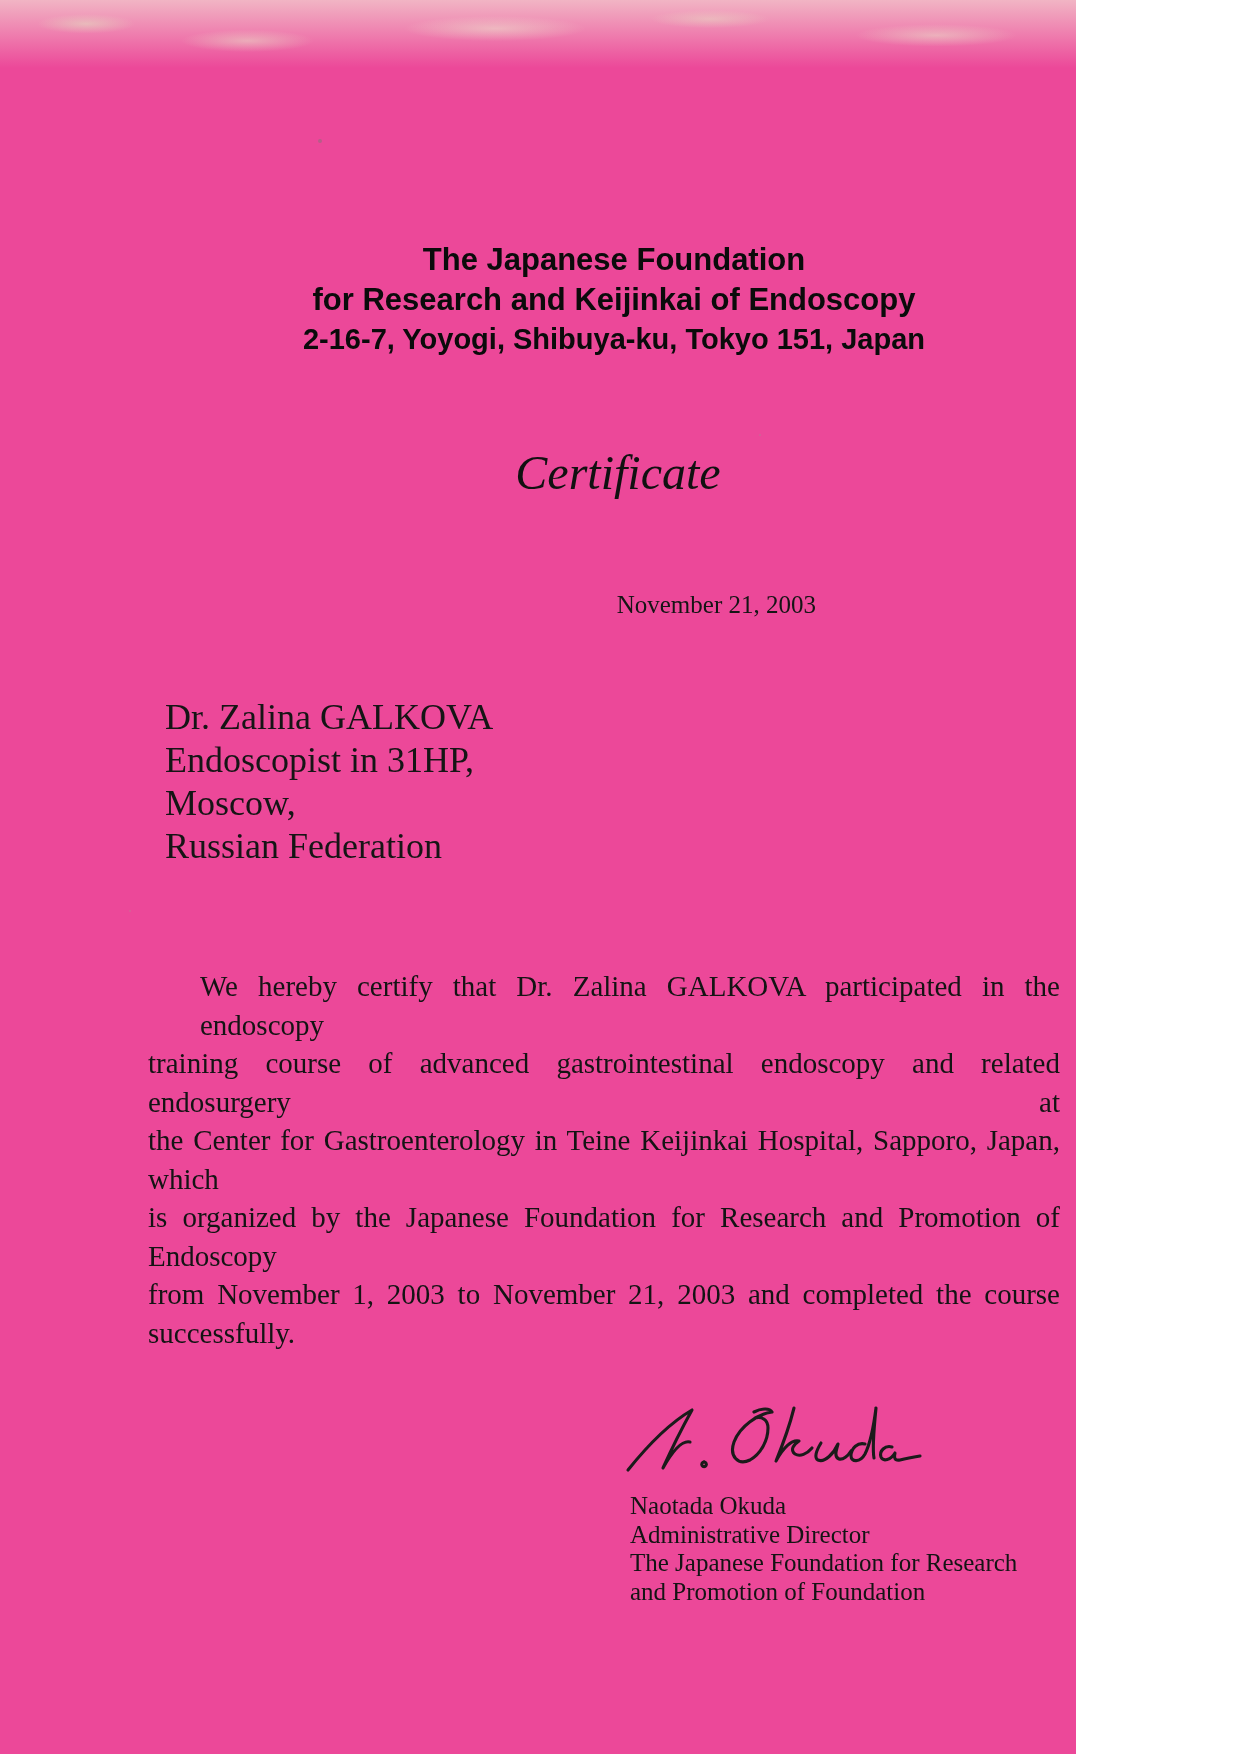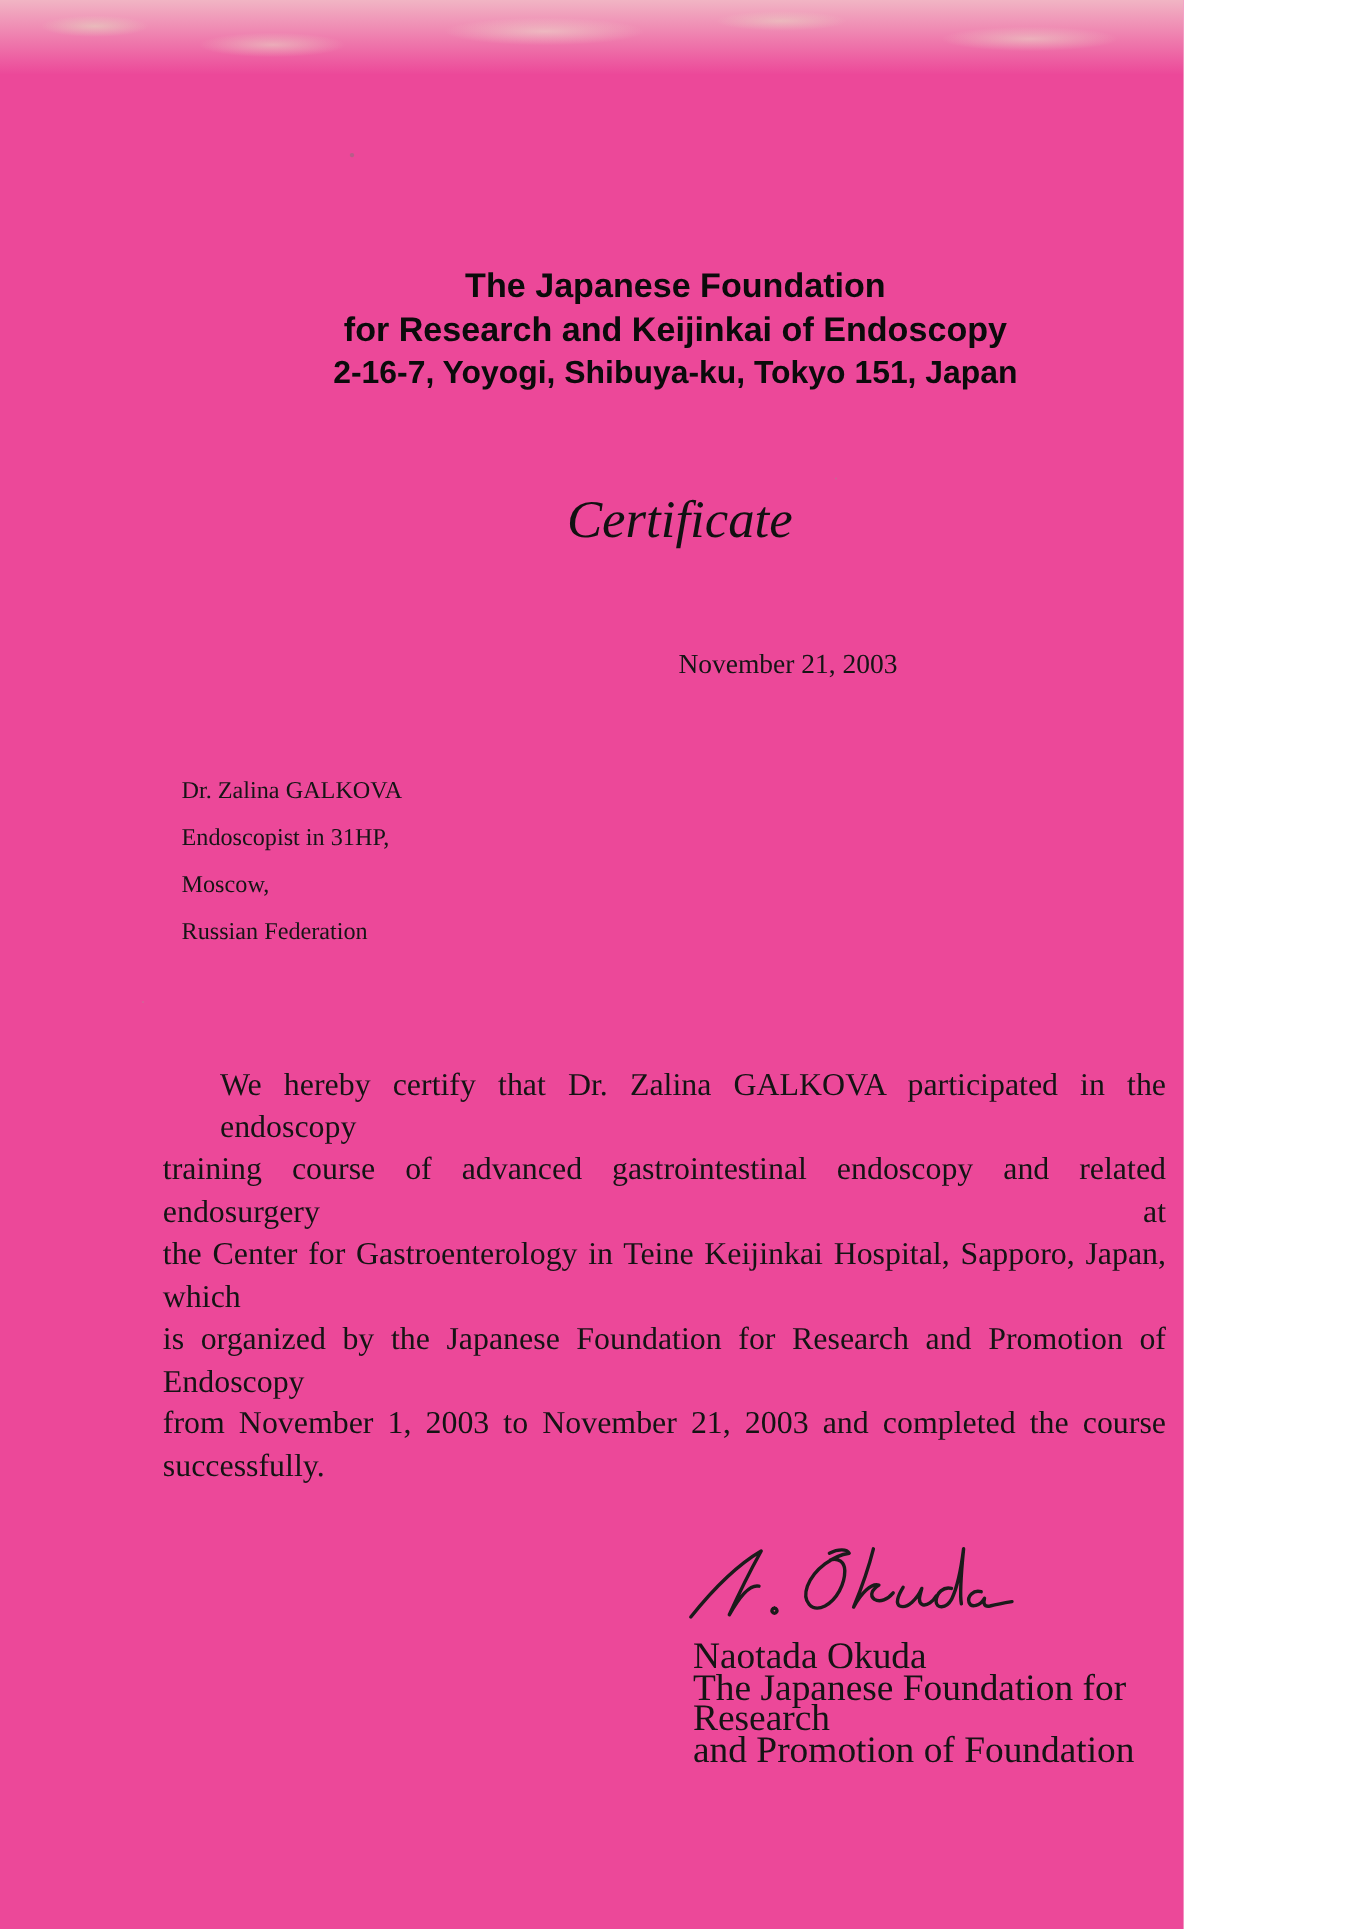--- a/index.html
+++ b/index.html
@@ -49,36 +49,36 @@
     font-family: "Liberation Serif", serif;
     font-style: italic; font-size: 48px; line-height: 50px;
     color: #111;
   }
   .issue-date {
     position: absolute; top: 590px; right: 260px;
     font-size: 25px; line-height: 30px; color: #151515;
   }
   .recipient {
     position: absolute; top: 696px; left: 165px;
-    font-size: 22px; line-height: 43px; color: #151515;
+    font-size: 36px; line-height: 43px; color: #151515;
   }
   .body-par {
     position: absolute; top: 967px; left: 148px; width: 912px;
     font-size: 29px; line-height: 38.5px; color: #141414;
   }
   .body-line { text-align: justify; text-align-last: justify; }
   .body-line.indent { padding-left: 52px; }
   .body-line.last { text-align-last: left; }
   .signature-svg {
     position: absolute; top: 1398px; left: 622px;
     width: 300px; height: 90px;
   }
   .signatory {
     position: absolute; top: 1492px; left: 630px;
-    font-size: 34px; line-height: 28.5px; color: #141414;
+    font-size: 25px; line-height: 28.5px; color: #141414;
   }
 </style>
 </head>
 <body>
 
 <div class="page">
 
   <div class="edge-tint"></div>
 
   <div class="header">
@@ -114,17 +114,18 @@
       <path d="M132,14 C140,10 148,10 150,14 C136,16 118,28 112,44 C107,58 116,68 128,62 C139,56 146,42 146,30 C146,22 140,18 133,20"></path>
       <path d="M172,10 C168,26 161,46 154,63 C161,50 170,41 177,43 C171,47 168,52 173,56 C178,59 185,56 190,50"></path>
       <path d="M199,45 C194,53 192,60 196,62 C203,65 212,55 216,46 C214,53 212,59 217,61 C221,62 226,58 229,53"></path>
       <path d="M243,46 C236,44 229,50 229,58 C229,64 238,65 243,56 C248,46 252,26 254,10 C252,30 250,50 252,60"></path>
       <path d="M270,49 C263,47 257,53 259,59 C261,64 269,62 273,55 C272,59 272,63 278,62 C286,60 292,59 298,58"></path>
     </g>
   </svg>
 
   <div class="signatory">
     <div>Naotada Okuda</div>
+    <div>Administrative Director</div>
     <div>The Japanese Foundation for Research</div>
     <div>and Promotion of Foundation</div>
   </div>
 
 </div>
 
 </body></html>

